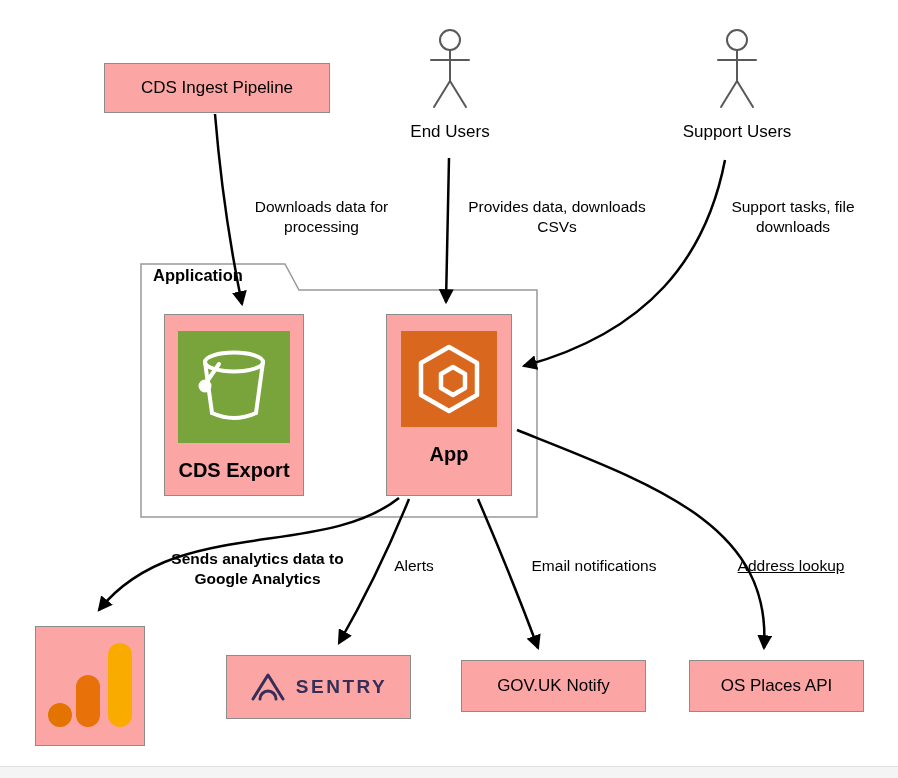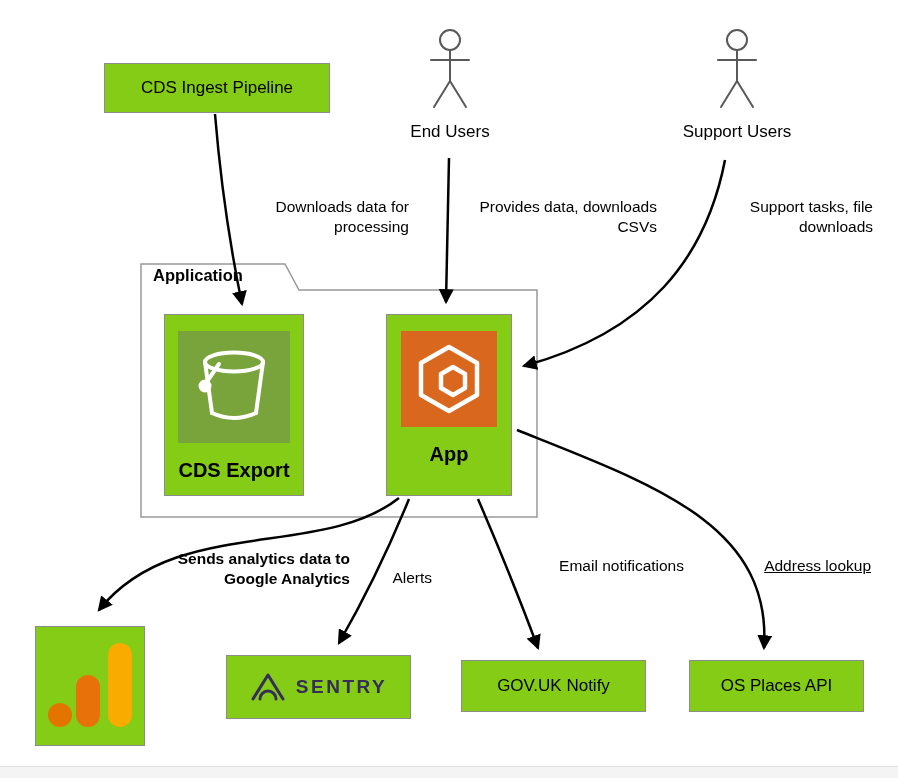--- a/index.html
+++ b/index.html
@@ -16,21 +16,21 @@
     position: absolute;
     left: 0; top: 0;
     pointer-events: none;
   }
   #bg-layer { z-index: 0; }
   #edge-layer { z-index: 4; }
   .edge { stroke: #000; stroke-width: 2.5; fill: none; }
   .box {
     position: absolute;
     border: 1px solid #8c8c8c;
-    background: #84cc16;
+    background: #fca5a5;
     box-sizing: border-box;
     z-index: 2;
   }
   .simple-node {
     display: flex;
     align-items: center;
     justify-content: center;
     text-align: center;
     font-size: 17px;
   }
@@ -63,21 +63,21 @@
   .actor-label {
     margin-top: 10px;
     font-size: 17px;
     text-align: center;
     white-space: nowrap;
   }
   .edge-label {
     position: absolute;
     font-size: 15.5px;
     line-height: 1.3;
-    text-align: right;
+    text-align: center;
     z-index: 5;
   }
   .sentry-box {
     display: flex;
     align-items: center;
     justify-content: center;
     gap: 10px;
   }
   .sentry-text {
     color: #362d59;
@@ -189,21 +189,21 @@
   </div>
 
   <div class="box simple-node" style="left:689px; top:660px; width:175px; height:52px;">
     <span>OS Places API</span>
   </div>
 
   <div class="edge-label" style="left:234px; top:197px; width:175px;">Downloads data for processing</div>
   <div class="edge-label" style="left:457px; top:197px; width:200px;">Provides data, downloads CSVs</div>
   <div class="edge-label" style="left:713px; top:197px; width:160px;">Support tasks, file downloads</div>
   <div class="edge-label" style="left:165px; top:549px; width:185px;font-weight:bold;">Sends analytics data to Google Analytics</div>
-  <div class="edge-label" style="left:352px; top:556px; width:80px;margin-top:12px;">Alerts</div>
+  <div class="edge-label" style="left:374px; top:556px; width:80px;">Alerts</div>
   <div class="edge-label" style="left:504px; top:556px; width:180px;">Email notifications</div>
   <div class="edge-label" style="left:711px; top:556px; width:160px;text-decoration:underline;">Address lookup</div>
 
   <svg id="edge-layer" class="layer" width="898" height="778" viewBox="0 0 898 778">
     <defs>
       <marker id="arrowhead" viewBox="0 0 10 10" refX="8.5" refY="5" markerWidth="6" markerHeight="6" orient="auto-start-reverse">
         <path d="M 0 0 L 10 5 L 0 10 z" fill="#000000"></path>
       </marker>
     </defs>
     <path class="edge" d="M 215 114 Q 223 212 242 304" marker-end="url(#arrowhead)"></path>

